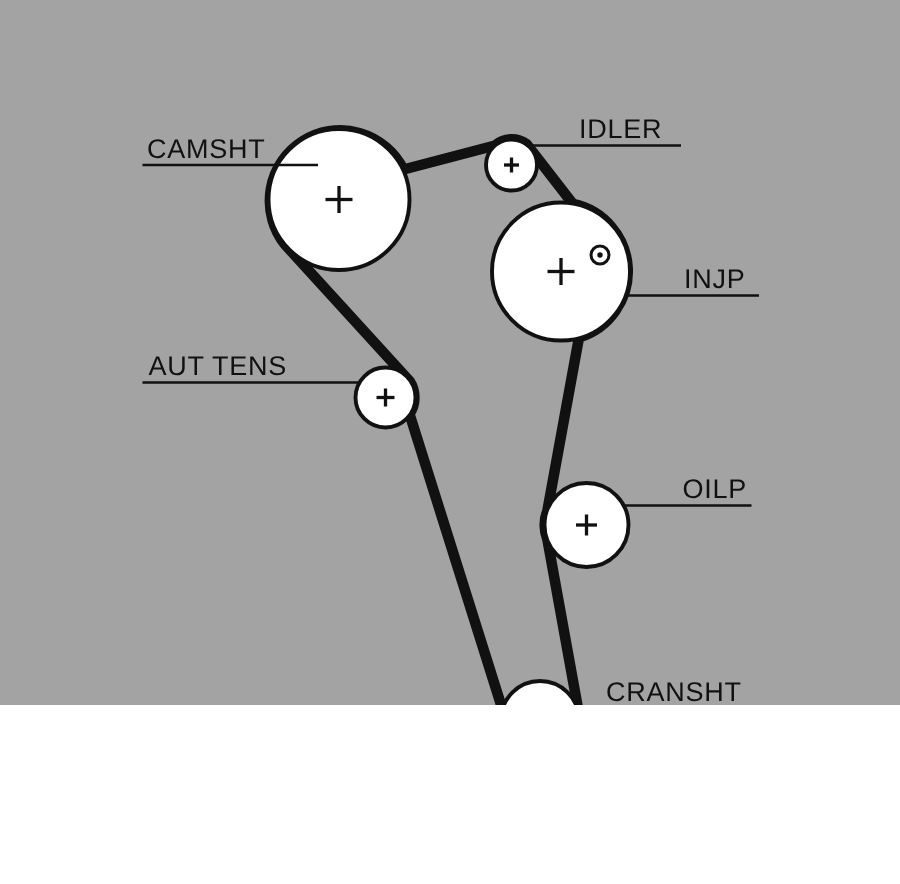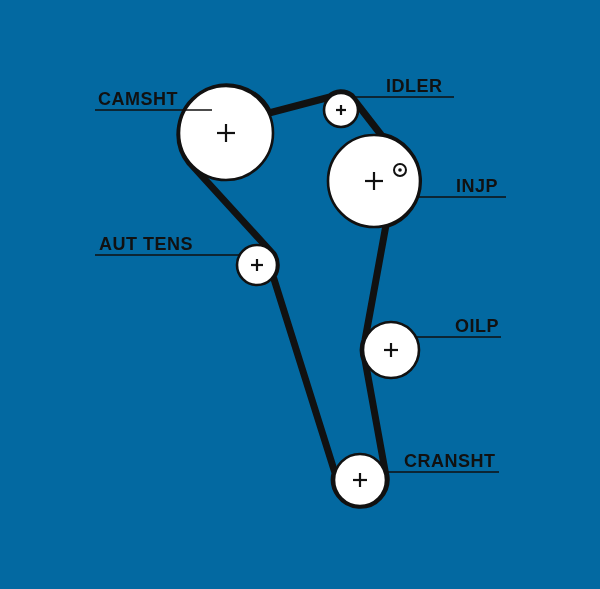--- a/index.html
+++ b/index.html
@@ -3,24 +3,23 @@
 <meta charset="utf-8">
 <style>
   html, body {
     margin: 0;
     padding: 0;
     background: #ffffff;
   }
   .stage {
     position: relative;
     width: 600px;
-    height: 589px;
-    background: #0369a1;
+    height: 470px;
+    background: #a3a3a3;
     overflow: hidden;
-    font-weight: bold;
   }
   svg {
     display: block;
   }
   .belt {
     fill: none;
     stroke: #111111;
     stroke-width: 7;
     stroke-linejoin: round;
     stroke-linecap: round;

